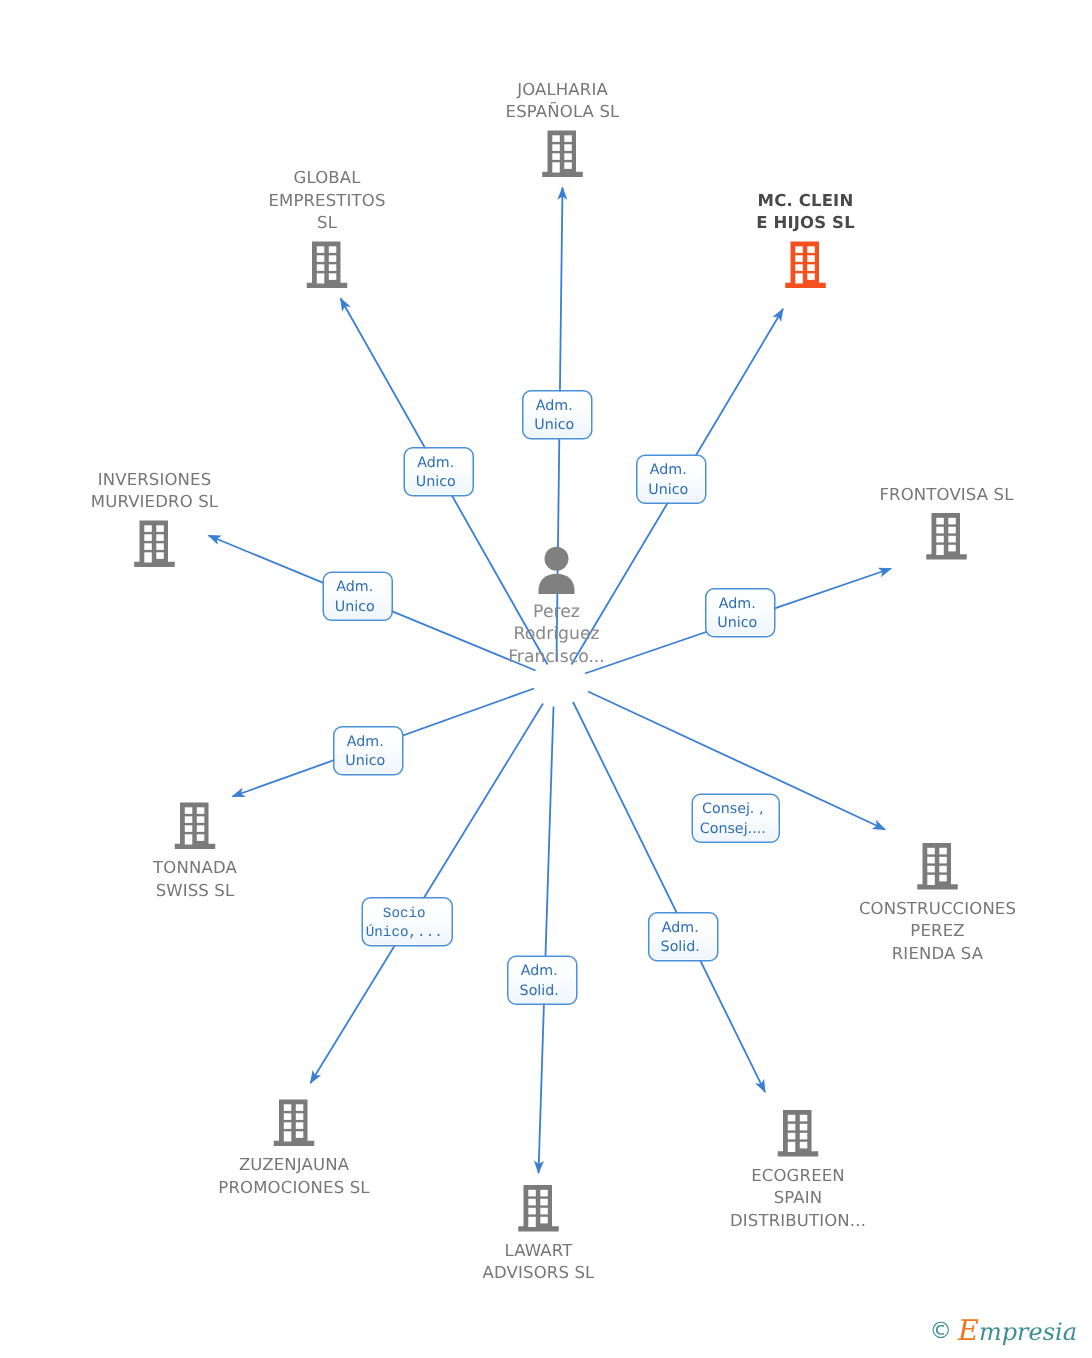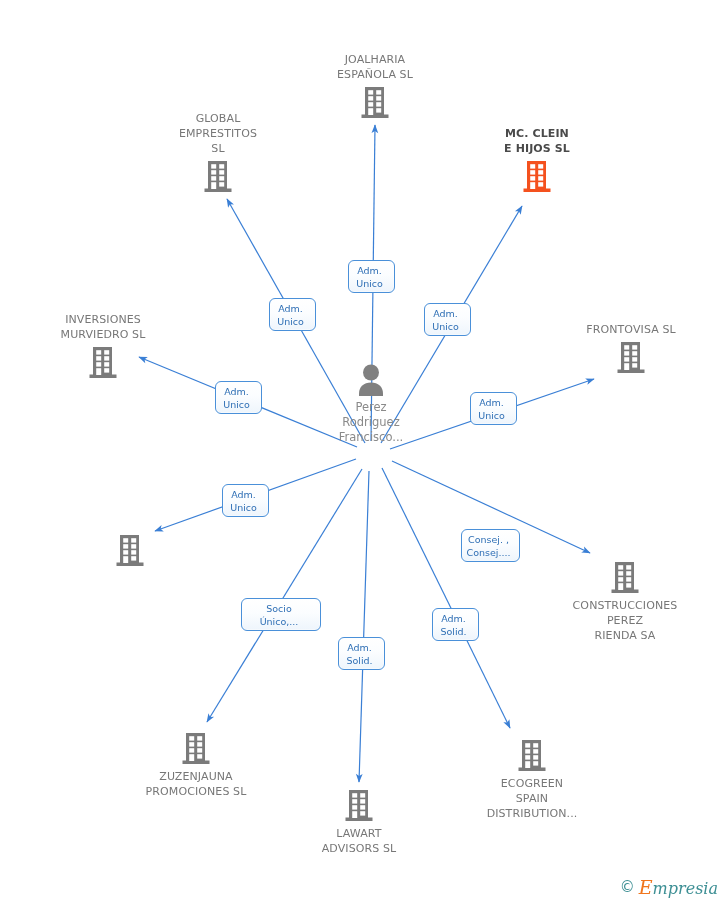--- a/index.html
+++ b/index.html
@@ -239,20 +239,22 @@
             <rect x="7.2" y="5.2" width="5" height="4.4" fill="#ffffff"></rect>
             <rect x="15.2" y="5.2" width="5" height="4.4" fill="#ffffff"></rect>
             <rect x="7.2" y="11.2" width="5" height="4.4" fill="#ffffff"></rect>
             <rect x="15.2" y="11.2" width="5" height="4.4" fill="#ffffff"></rect>
             <rect x="7.2" y="17.2" width="5" height="4.4" fill="#ffffff"></rect>
             <rect x="15.2" y="17.2" width="5" height="4.4" fill="#ffffff"></rect>
             <rect x="7.2" y="23.2" width="5" height="6.8" fill="#ffffff"></rect>
             <rect x="15.2" y="23.2" width="5" height="4.4" fill="#ffffff"></rect>
           </svg>
         </span>
+        <span class="lbl">TONNADA
+SWISS SL</span>
       </div>
       <div class="node label-below" style="left: 625px; top: 560px;">
         <span class="ico">
           <svg width="28" height="34" viewBox="0 0 28 34" style="display:block;margin:0 auto;">
             <rect x="4" y="2" width="19" height="28" fill="#7b7b7b"></rect>
             <rect x="0.5" y="29.5" width="27" height="3.5" fill="#7b7b7b"></rect>
             <rect x="7.2" y="5.2" width="5" height="4.4" fill="#ffffff"></rect>
             <rect x="15.2" y="5.2" width="5" height="4.4" fill="#ffffff"></rect>
             <rect x="7.2" y="11.2" width="5" height="4.4" fill="#ffffff"></rect>
             <rect x="15.2" y="11.2" width="5" height="4.4" fill="#ffffff"></rect>
@@ -330,21 +332,21 @@
       <div class="chip" style="left: 424px; top: 303px; width: 47px; height: 33px;">Adm.
 Unico</div>
       <div class="chip" style="left: 215px; top: 381px; width: 47px; height: 33px;">Adm.
 Unico</div>
       <div class="chip" style="left: 470px; top: 392px; width: 47px; height: 33px;">Adm.
 Unico</div>
       <div class="chip" style="left: 222px; top: 484px; width: 47px; height: 33px;">Adm.
 Unico</div>
       <div class="chip" style="left: 461px; top: 501px; width: 59px; height: 33px; margin-top: 28px;">Consej. ,
 Consej....</div>
-      <div class="chip" style="left: 241px; top: 598px; width: 80px; height: 33px;">Socio
+      <div class="chip" style="left: 241px; top: 598px; width: 61px; height: 33px; font-family: Liberation Mono, monospace;">Socio
 Único,...</div>
       <div class="chip" style="left: 432px; top: 608px; width: 47px; height: 33px;">Adm.
 Solid.</div>
       <div class="chip" style="left: 338px; top: 637px; width: 47px; height: 33px;">Adm.
 Solid.</div>
     </div>
 
   <div id="watermark">
     <span class="copy">©</span>
     <span class="brand"><span class="cap">E</span><span>mpresia</span></span>

